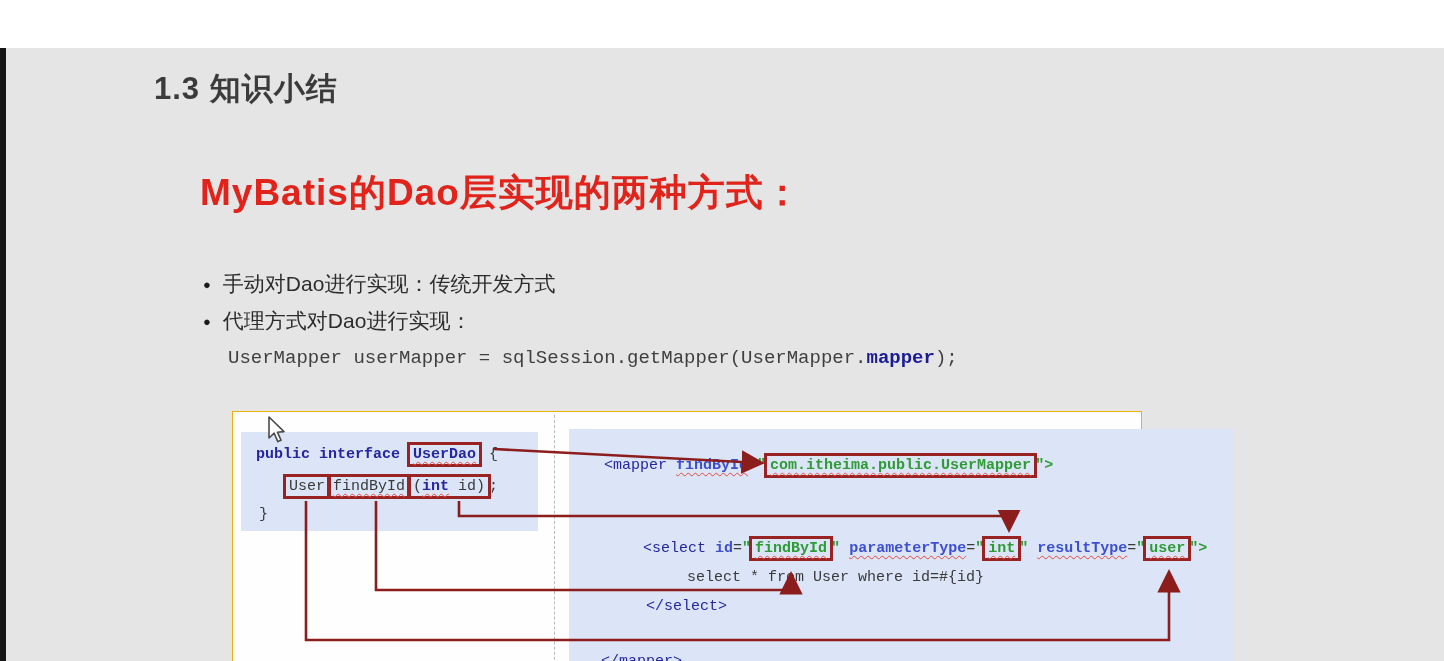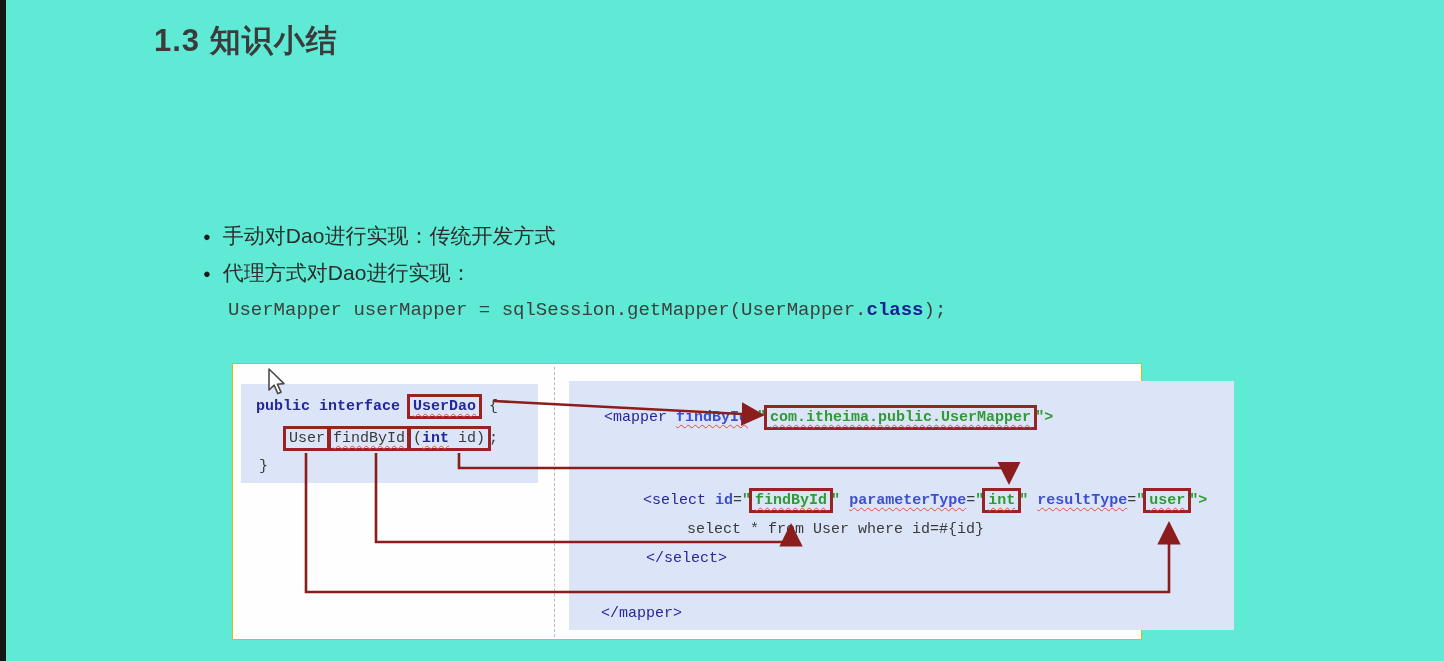--- a/index.html
+++ b/index.html
@@ -1,18 +1,18 @@
 <!DOCTYPE html>
 <html><head>
 <meta charset="utf-8">
 <style>
   * { margin:0; padding:0; box-sizing:border-box; }
   html,body { width:1444px; height:661px; background:#ffffff; }
   body { font-family:"Liberation Sans","DejaVu Sans",sans-serif; position:relative; overflow:hidden; }
-  #page { position:absolute; inset:0; background:#5eead4; }
+  #page { position:absolute; inset:0; background:#e5e5e5;margin-top:48px; }
 
   .edge-strip { position:absolute; left:0; top:0; width:6px; height:661px; background:#161616; }
 
   .slide-title { position:absolute; left:154px; top:20px; font-size:31px; font-weight:bold; color:#3b3b3b; letter-spacing:1px; }
   .red-heading { position:absolute; left:200px; top:120px; font-size:37px; font-weight:600; color:#e0231b; letter-spacing:1px; }
 
   .bullet { position:absolute; left:203px; display:flex; align-items:center; gap:12px; color:#2d2d2d; font-size:21px; }
   .bullet .dot { font-size:13px; color:#1b1b1b; }
   .bullet-1 { top:222px; }
   .bullet-2 { top:259px; }
@@ -55,31 +55,32 @@
   .cursor { left:30px; top:2px; }
 </style>
 </head>
 <body>
 
 <div id="page">
 
   <div class="edge-strip"></div>
 
   <h1 class="slide-title">1.3 知识小结</h1>
+  <h2 class="red-heading">MyBatis的Dao层实现的两种方式：</h2>
 
   <div class="bullet bullet-1">
     <span class="dot">●</span>
     <span>手动对Dao进行实现：传统开发方式</span>
   </div>
   <div class="bullet bullet-2">
     <span class="dot">●</span>
     <span>代理方式对Dao进行实现：</span>
   </div>
 
-  <div class="proxy-code"><span>UserMapper userMapper = sqlSession.getMapper(UserMapper.</span><span class="kw">class</span><span>);</span></div>
+  <div class="proxy-code"><span>UserMapper userMapper = sqlSession.getMapper(UserMapper.</span><span class="kw">mapper</span><span>);</span></div>
 
   <div class="diagram">
 
     <div class="panel-blue panel-left"></div>
     <div class="panel-blue panel-right"></div>
     <div class="divider"></div>
 
     <div class="code-line j-line1"><span class="kw-navy">public interface</span><span class="plain">&nbsp;</span><span class="rbox"><span class="kw-navy wavy">UserDao</span></span><span class="plain">&nbsp;</span><span class="plain">{</span></div>
 
     <div class="code-line j-line2"><span class="rbox"><span class="plain">User</span></span><span class="rbox"><span class="plain wavy">findById</span></span><span class="rbox"><span class="plain">(</span><span class="kw-navy wavy">int</span><span class="plain"> id)</span></span><span class="plain">;</span></div>

